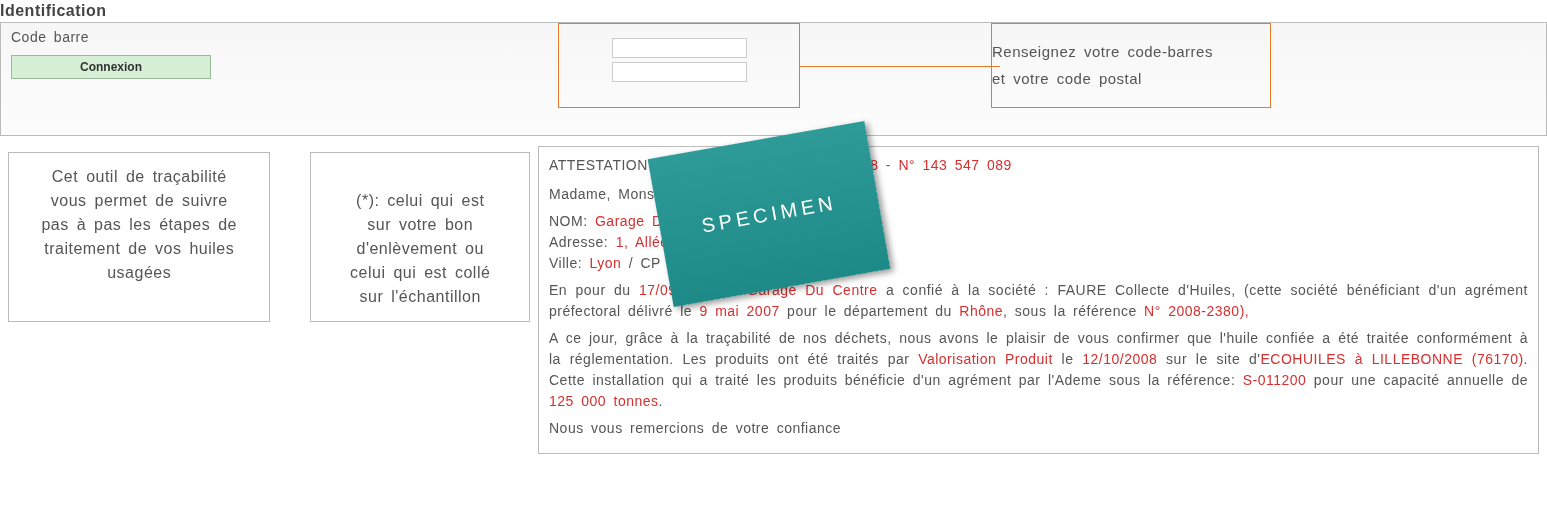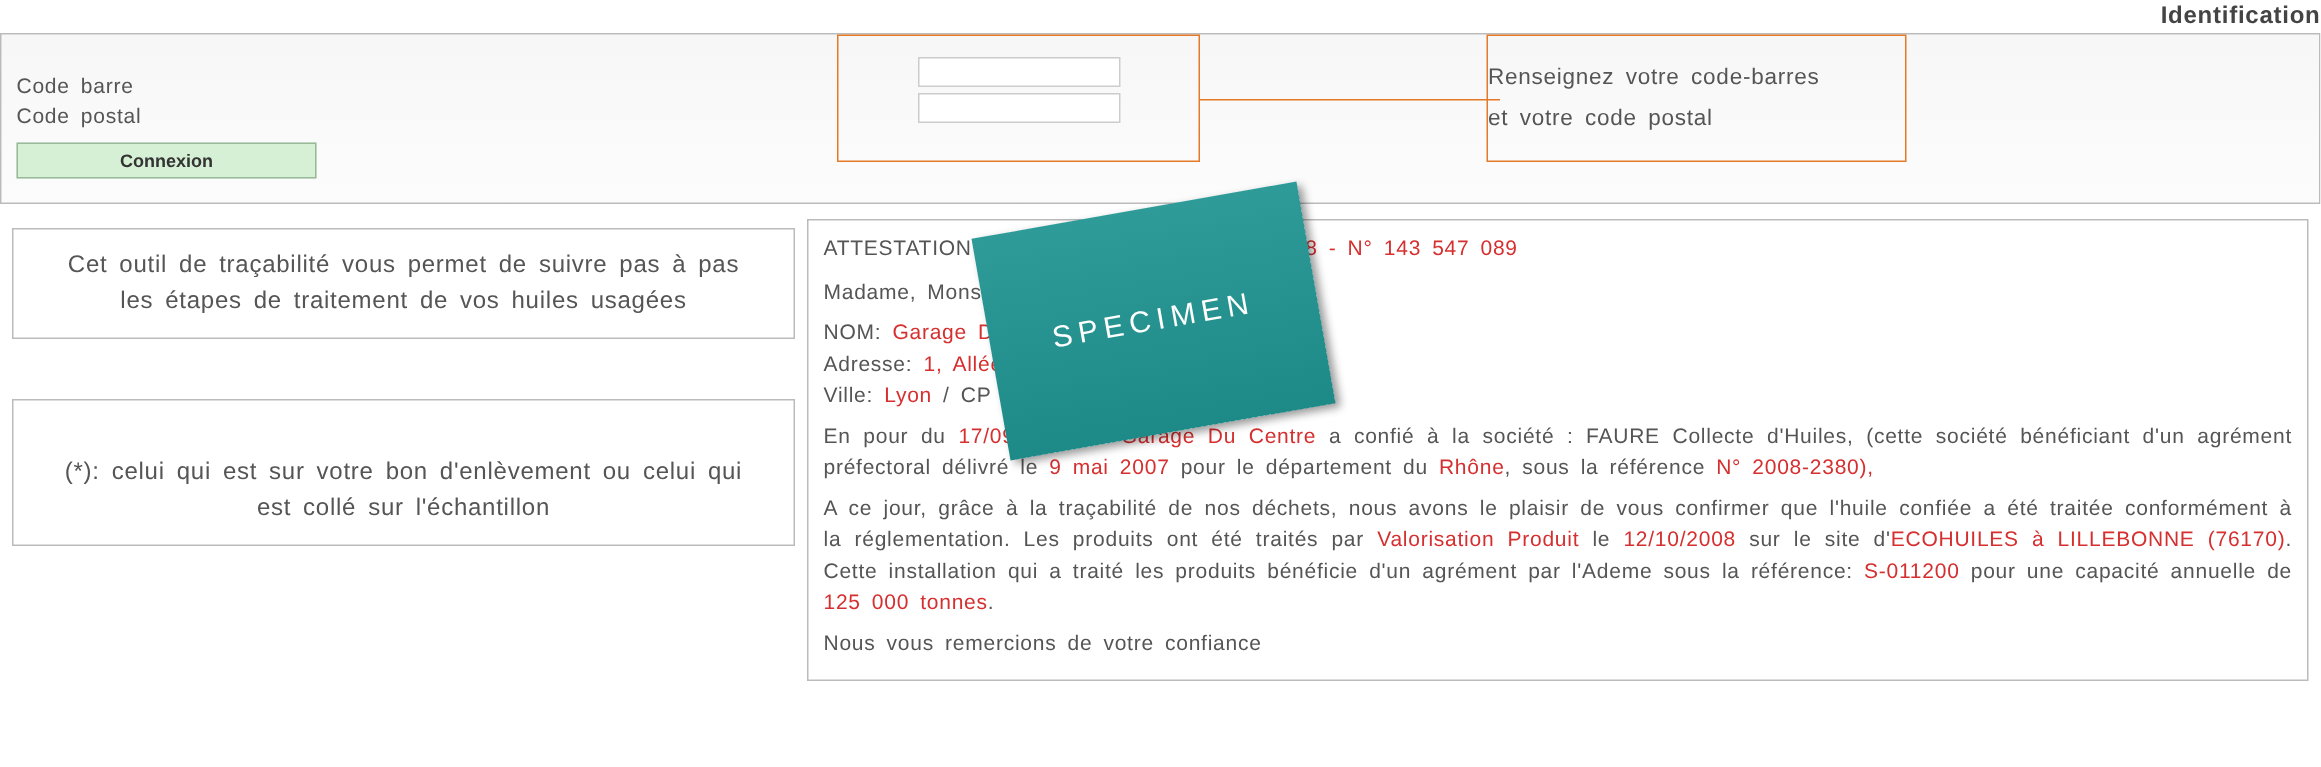--- a/index.html
+++ b/index.html
@@ -9,31 +9,31 @@
     font-family: Verdana, Arial, sans-serif;
     font-size: 14px;
     color: #555;
     letter-spacing: 0.5px;
     word-spacing: 3px;
   }
   .page {
     width: 1547px;
   }
   .ident-header {
-    text-align: right;
+    text-align: left;
     font-weight: bold;
     color: #444;
     font-size: 16px;
     padding: 2px 0;
   }
   .id-panel {
     border: 1px solid #bbb;
     background: linear-gradient(#f7f7f7, #fcfcfc);
     position: relative;
-    padding: 24px 10px 10px 10px;
+    padding: 4px 10px 10px 10px;
     height: 114px;
   }
   .id-left {
     display: inline-block;
     vertical-align: top;
     width: 300px;
   }
   .label-row {
     color: #555;
     font-size: 14px;
@@ -93,21 +93,21 @@
   }
   .row2 {
     display: flex;
     gap: 8px;
     margin-top: 10px;
     align-items: flex-start;
   }
   .col-left {
     width: 522px;
     display: flex;
-    flex-direction: column;
+    flex-direction: row;
     gap: 40px;
     padding-top: 6px;
     margin-left: 8px;
   }
   .desc-box {
     border: 1px solid #bbb;
     padding: 12px 30px;
     text-align: center;
     color: #555;
     font-size: 16px;
@@ -147,21 +147,20 @@
 </style>
 </head>
 <body>
 
 <div class="page">
   <div class="ident-header">Identification</div>
 
   <div class="id-panel">
     <div class="id-left">
       <div class="label-row">Code barre</div>
-      <div class="label-row">Code postal</div>
       <button class="connexion-btn">Connexion</button>
     </div>
 
     <div class="inputs-box">
       <input type="text" style=""><br>
       <input type="text" style="">
     </div>
 
     <div class="connector"></div>
 

